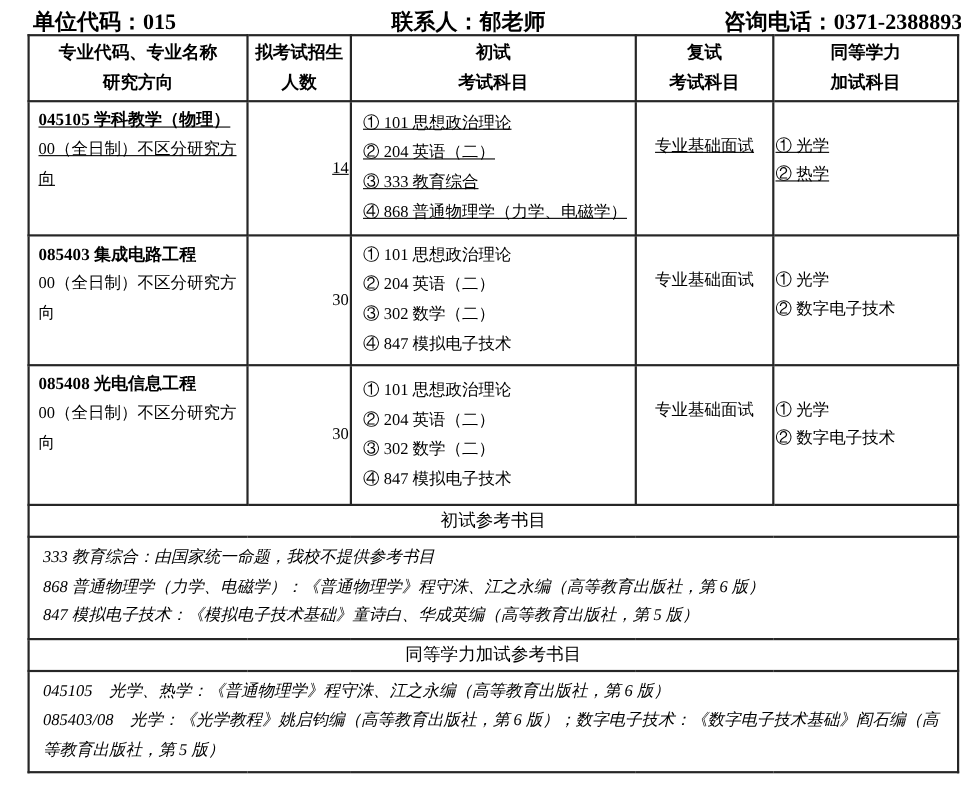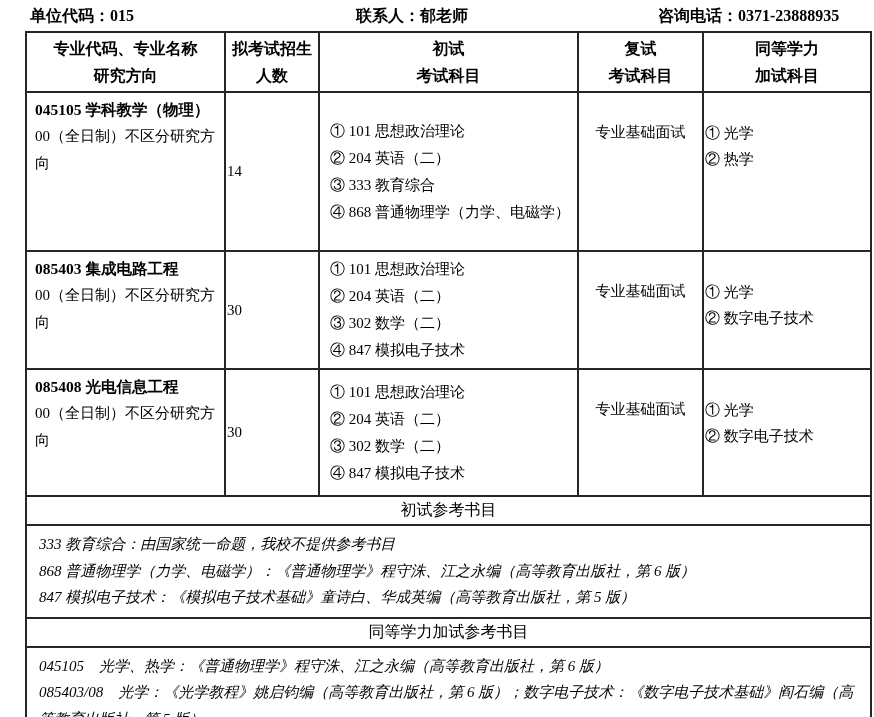--- a/index.html
+++ b/index.html
@@ -8,21 +8,21 @@
     width: 874px; height: 717px;
     background: #ffffff;
     font-family: "Liberation Serif", "DejaVu Serif", serif;
     color: #000000;
   }
   .page { position: relative; width: 874px; height: 717px; overflow: hidden; }
 
   
   .info-bar {
     position: absolute; top: 6px; left: 0; width: 100%; height: 24px;
-    font-weight: bold; font-size: 16px;
+    font-weight: bold; font-size: 20px;
   }
   .info-item { position: absolute; white-space: nowrap; top: 0; }
   .info-unit { left: 30px; }
   .info-contact { left: 356px; }
   .info-phone { left: 610px; margin-left: 48px; }
 
   
   table.main-table {
     position: absolute; top: 31px; left: 25px; width: 845px;
     border-collapse: collapse; table-layout: fixed;
@@ -30,30 +30,30 @@
   .main-table td, .main-table th {
     border: 2px solid #262626;
     overflow: hidden;
   }
 
   th.head-cell {
     font-size: 16px; font-weight: bold; text-align: center;
     vertical-align: middle; height: 60px; line-height: 27px; padding: 2px;
   }
 
-  tr.program-row-1 { height: 159px; }
+  tr.program-row-1 { height: 122px; text-decoration: underline; }
   tr.program-row-2 { height: 90px; }
   tr.program-row-3 { height: 127px; }
 
   td.program-cell { vertical-align: top; padding: 3px 6px 3px 8px; }
   .program-title { font-weight: bold; font-size: 15.5px; line-height: 27px; }
   .program-direction { font-size: 15px; line-height: 27px; }
 
   td.enroll-cell {
-    text-align: left; vertical-align: middle; font-size: 15px;
+    text-align: right; vertical-align: middle; font-size: 15px;
   }
 
   td.subjects-cell { vertical-align: middle; padding: 4px 4px 4px 10px; }
   .subject-line { font-size: 15px; line-height: 27px; white-space: nowrap; }
 
   td.retest-cell {
     vertical-align: top; padding-top: 30px; text-align: center; font-size: 15px;
   }
 
   td.addtest-cell { vertical-align: top; padding-top: 27px; }

